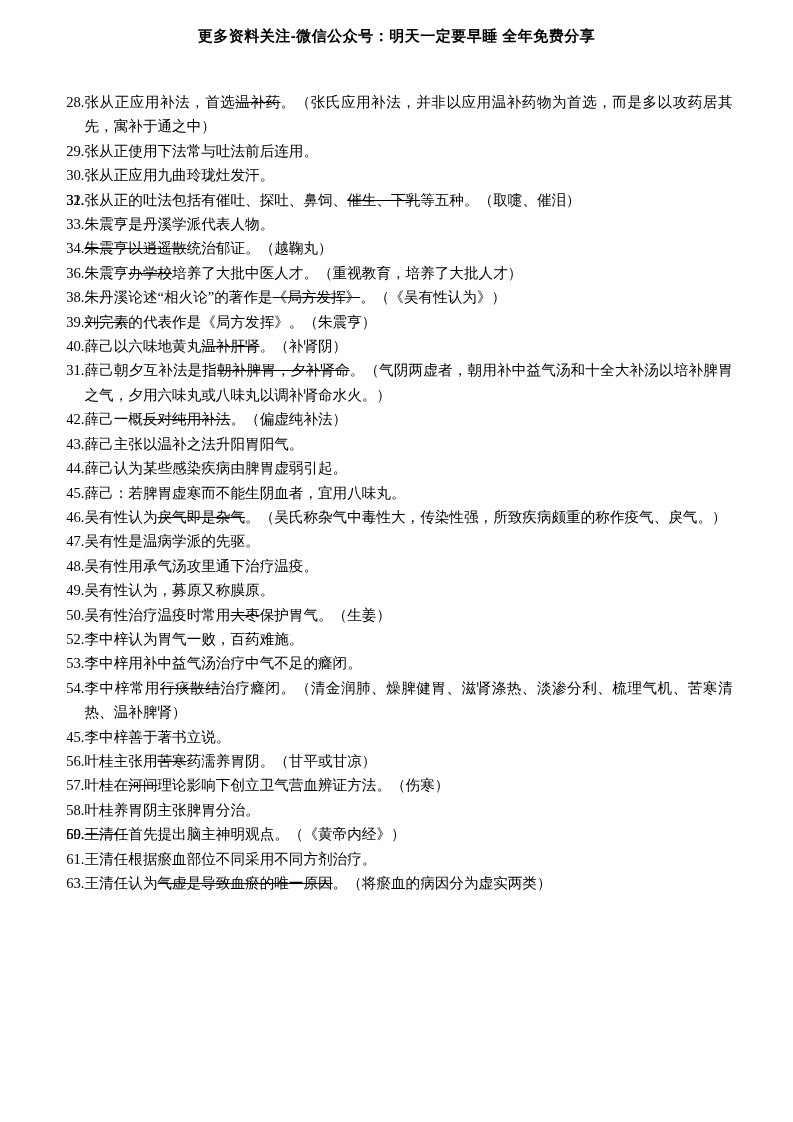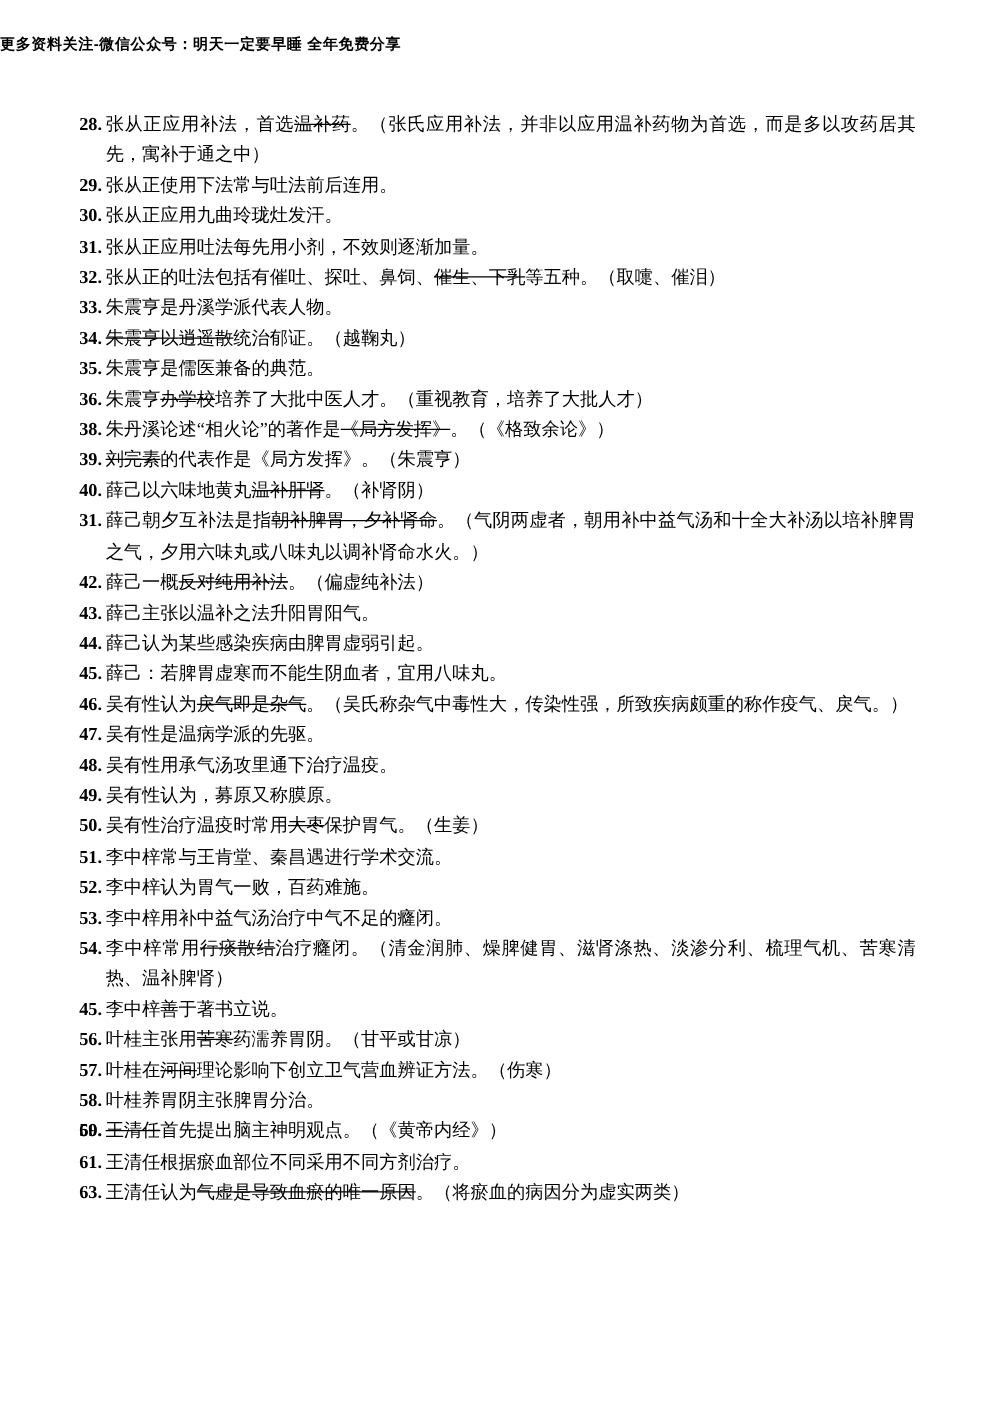--- a/index.html
+++ b/index.html
@@ -16,24 +16,24 @@
     overflow: hidden;
   }
   .page {
     width: 793px;
     height: 1122px;
     box-sizing: border-box;
     padding: 0;
     position: relative;
   }
   .header {
-    text-align: left;
+    text-align: center;
     font-family: "Liberation Sans", "DejaVu Sans", sans-serif;
     font-weight: bold;
-    font-size: 12px;
+    font-size: 15px;
     letter-spacing: 0.5px;
     padding-top: 27px;
     padding-bottom: 0;
   }
   .content {
     margin: 0 auto;
     padding-top: 44px;
     width: 672px;
     box-sizing: border-box;
   }
@@ -45,56 +45,53 @@
     position: relative;
     margin: 0;
     text-align: justify;
     word-break: break-all;
   }
   .item .num {
     position: absolute;
     left: 0;
     top: 0;
     width: 24px;
-    text-align: center;
-    font-weight: bold;
+    text-align: right;
   }
   .strike {
     text-decoration: line-through;
   }
 </style>
 </head>
 <body>
 
 <div class="page">
   <div class="header">更多资料关注-微信公众号：明天一定要早睡 全年免费分享</div>
   <div class="content" id="doc-body">
       <div class="item"><span class="num">28.</span><span class="">张从正应用补法，首选</span><span class="strike">温补药</span><span class="">。（张氏应用补法，并非以应用温补药物为首选，而是多以攻药居其先，寓补于通之中）</span></div>
       <div class="item"><span class="num">29.</span><span class="">张从正使用下法常与吐法前后连用。</span></div>
       <div class="item"><span class="num">30.</span><span class="">张从正应用九曲玲珑灶发汗。</span></div>
-      <div class="item"><span class="num">31.</span><span class="">张从正应用吐法每先用小剂，不效则逐渐加量。</span></div>
+      <div class="item"><span class="num">31.</span></div>
       <div class="item"><span class="num">32.</span><span class="">张从正的吐法包括有催吐、探吐、鼻饲、</span><span class="strike">催生、下乳</span><span class="">等五种。（取嚏、催泪）</span></div>
       <div class="item"><span class="num">33.</span><span class="">朱震亨是丹溪学派代表人物。</span></div>
       <div class="item"><span class="num">34.</span><span class="strike">朱震亨以</span><span class="strike">逍遥散</span><span class="">统治郁证。（越鞠丸）</span></div>
-      <div class="item"><span class="num">35.</span><span class="">朱震亨是儒医兼备的典范。</span></div>
       <div class="item"><span class="num">36.</span><span class="">朱震亨</span><span class="strike">办学校</span><span class="">培养了大批中医人才。（重视教育，培养了大批人才）</span></div>
-      <div class="item"><span class="num">38.</span><span class="">朱丹溪论述“相火论”的著作是</span><span class="strike">《局方发挥》</span><span class="">。（《格致余论》）</span></div>
+      <div class="item"><span class="num">38.</span><span class="">朱丹溪论述“相火论”的著作是</span><span class="strike">《局方发挥》</span><span class="">。（《吴有性认为》）</span></div>
       <div class="item"><span class="num">39.</span><span class="strike">刘完素</span><span class="">的代表作是《局方发挥》。（朱震亨）</span></div>
       <div class="item"><span class="num">40.</span><span class="">薛己以六味地黄丸</span><span class="strike">温补肝肾</span><span class="">。（补肾阴）</span></div>
       <div class="item"><span class="num">31.</span><span class="">薛己朝夕互补法是指</span><span class="strike">朝补脾胃，夕补肾命</span><span class="">。（气阴两虚者，朝用补中益气汤和十全大补汤以培补脾胃之气，夕用六味丸或八味丸以调补肾命水火。）</span></div>
       <div class="item"><span class="num">42.</span><span class="">薛己一概</span><span class="strike">反对纯用补法</span><span class="">。（偏虚纯补法）</span></div>
       <div class="item"><span class="num">43.</span><span class="">薛己主张以温补之法升阳胃阳气。</span></div>
       <div class="item"><span class="num">44.</span><span class="">薛己认为某些感染疾病由脾胃虚弱引起。</span></div>
       <div class="item"><span class="num">45.</span><span class="">薛己：若脾胃虚寒而不能生阴血者，宜用八味丸。</span></div>
       <div class="item"><span class="num">46.</span><span class="">吴有性认为</span><span class="strike">戾气即是杂气</span><span class="">。（吴氏称杂气中毒性大，传染性强，所致疾病颇重的称作疫气、戾气。）</span></div>
       <div class="item"><span class="num">47.</span><span class="">吴有性是温病学派的先驱。</span></div>
       <div class="item"><span class="num">48.</span><span class="">吴有性用承气汤攻里通下治疗温疫。</span></div>
       <div class="item"><span class="num">49.</span><span class="">吴有性认为，募原又称膜原。</span></div>
       <div class="item"><span class="num">50.</span><span class="">吴有性治疗温疫时常用</span><span class="strike">大枣</span><span class="">保护胃气。（生姜）</span></div>
-      <div class="item"><span class="num">51.</span><span class="">李中梓常与王肯堂、秦昌遇进行学术交流。</span></div>
       <div class="item"><span class="num">52.</span><span class="">李中梓认为胃气一败，百药难施。</span></div>
       <div class="item"><span class="num">53.</span><span class="">李中梓用补中益气汤治疗中气不足的癃闭。</span></div>
       <div class="item"><span class="num">54.</span><span class="">李中梓常用</span><span class="strike">行痰散结</span><span class="">治疗癃闭。（清金润肺、燥脾健胃、滋肾涤热、淡渗分利、梳理气机、苦寒清热、温补脾肾）</span></div>
       <div class="item"><span class="num">45.</span><span class="">李中梓善于著书立说。</span></div>
       <div class="item"><span class="num">56.</span><span class="">叶桂主张用</span><span class="strike">苦寒</span><span class="">药濡养胃阴。（甘平或甘凉）</span></div>
       <div class="item"><span class="num">57.</span><span class="">叶桂在</span><span class="strike">河间</span><span class="">理论影响下创立卫气营血辨证方法。（伤寒）</span></div>
       <div class="item"><span class="num">58.</span><span class="">叶桂养胃阴主张脾胃分治。</span></div>
       <div class="item"><span class="num">59.</span></div>
       <div class="item"><span class="num">60.</span><span class="strike">王清任</span><span class="">首先提出脑主神明观点。（《黄帝内经》）</span></div>
       <div class="item"><span class="num">61.</span><span class="">王清任根据瘀血部位不同采用不同方剂治疗。</span></div>

